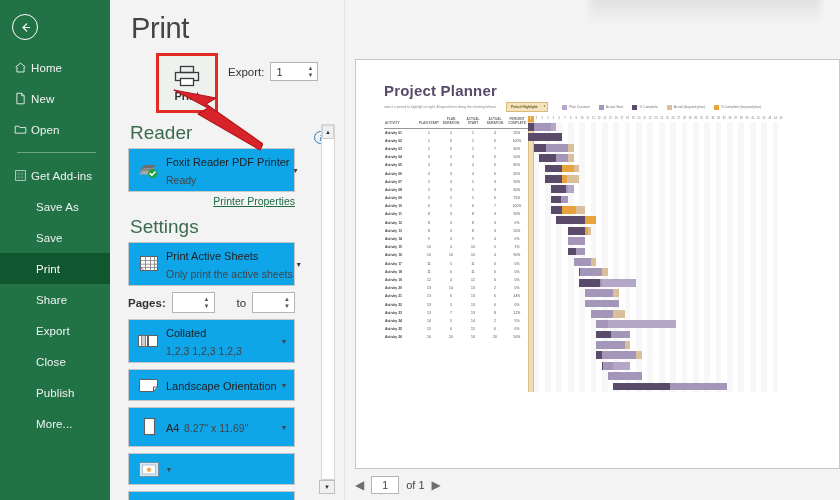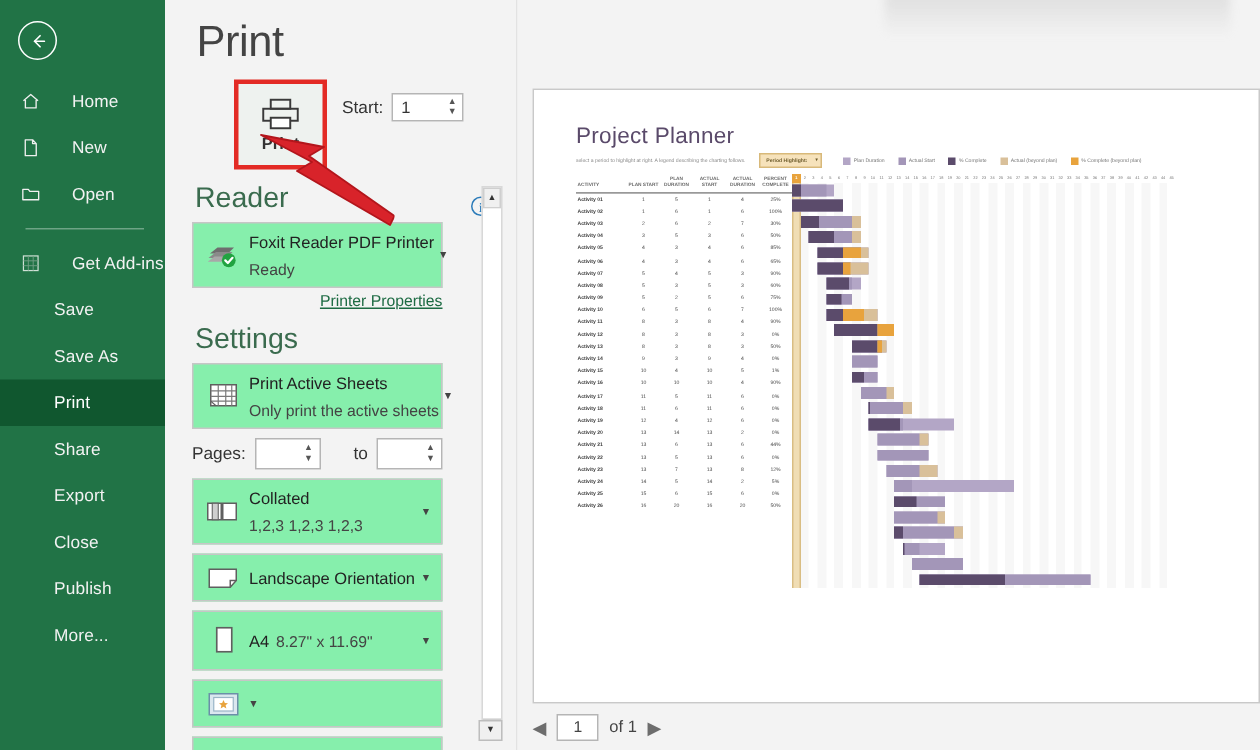--- a/index.html
+++ b/index.html
@@ -19,21 +19,21 @@
   }
   .back-btn {
     width: 26px; height: 26px; margin: 8px 0 12px 12px;
     border: 1.6px solid #ffffff; border-radius: 50%;
     display: flex; align-items: center; justify-content: center;
     font-size: 13px; line-height: 1; color: #fff;
   }
   .side-item {
     height: 31px; display: flex; align-items: center;
     padding-left: 13px; font-size: 11.5px; color: #f2f2f2;
-    gap: 21px; letter-spacing: .1px;
+    gap: 4px; letter-spacing: .1px;
   }
   .side-item.active { background: #10572f; color:#fff; }
   .side-item .ico {
     width: 14px; height: 14px; flex: 0 0 14px;
     display: inline-flex; align-items: center; justify-content: center;
   }
   .side-item .ico svg { display:block; }
   .side-item.noicon { padding-left: 36px; }
   .side-sep {
     height: 1px; background: rgba(255,255,255,.35);
@@ -75,35 +75,35 @@
     margin: 9px 0 4px 2px;
   }
   .printer-head { display:flex; align-items:flex-end; justify-content:space-between; }
   .info-i {
     width: 13px; height: 13px; border: 1px solid #2b7bb9; border-radius: 50%;
     color: #2b7bb9; font-size: 9px; display:flex; align-items:center;
     justify-content:center; font-family: "Liberation Serif", serif;
     margin-bottom: 4px; margin-right: 8px;
   }
   .combo {
-    width: 167px; min-height: 40px; background: #86efac; border: 1px solid #c6c6c6;
+    width: 167px; min-height: 40px; background: #0ea5e9; border: 1px solid #c6c6c6;
     display: flex; align-items: center; padding: 3px 4px 3px 5px; margin-bottom: 6px;
     position: relative;
   }
   .combo .cico { width: 29px; flex: 0 0 29px; display:flex; align-items:center; justify-content:center; }
   .combo .ctext { flex: 1; padding-left: 3px; }
   .combo .l1 { font-size: 11px; color: #222; line-height: 14px; white-space: nowrap; overflow:hidden; }
   .combo .l2 { font-size: 10.5px; color: #444; line-height: 14px; white-space: nowrap; overflow:hidden;}
   .combo .caret { width: 12px; flex: 0 0 12px; font-size: 7px; color: #444; text-align:center; }
   .printer-props {
     width: 167px; text-align: right; font-size: 10.5px; color: #1d6b43;
     text-decoration: underline; margin: -3px 0 4px 0;
   }
   .pages-row { display: flex; align-items: center; gap: 6px; margin: 2px 0 6px 0; width:167px;}
-  .pages-row .lbl { font-size: 11.5px; color:#333; }
+  .pages-row .lbl { font-size: 11.5px; color:#333;font-weight:bold; }
   .pages-box { width: 55px; height: 21px; border: 1px solid #b5b5b5; background:#fff; display:flex; }
   .pages-box .arrows { width: 12px; display:flex; flex-direction:column; justify-content:center;
     align-items:center; color:#555; font-size:6px; line-height:7px; margin-left:auto; padding-right:2px;}
   .to { font-size: 11.5px; color: #333; padding-left: 16px; }
 
   
   .set-scroll {
     position: absolute; right: 10px; top: 124px; width: 14px; height: 370px;
     background: #f0f0f0; border: 1px solid #d8d8d8;
     display: flex; flex-direction: column; justify-content: space-between;
@@ -126,21 +126,21 @@
   .preview {
     flex: 1; height: 500px; background: #f3f3f3; position: relative;
     display: flex; flex-direction: column; align-items: center;
   }
   .paper {
     position: absolute; left: 10px; top: 59px; right: 0px; height: 410px;
     background: #fff; border: 1px solid #c9c9c9;
     overflow: hidden;
   }
   .doc-title {
-    font-size: 15px; color: #5a4a6a; font-weight: 400;
+    font-size: 15px; color: #5a4a6a; font-weight: 700;
     margin: 22px 0 2px 28px; letter-spacing: .2px;
   }
   .doc-sub {
     display:flex; align-items:center; gap: 6px; margin-left: 28px; margin-top: 3px;
     font-size: 3.4px; color: #8a8a8a; white-space: nowrap;
   }
   .period-pill {
     background: #f6e2bb; border: 1px solid #d8b97a; color: #6b5a2a;
     font-size: 3.4px; padding: 2px 9px 2px 4px; font-weight: 700;
     position: relative; margin-left: 3px;
@@ -246,24 +246,24 @@
       <span class="ico">
         <svg width="13" height="13" viewBox="0 0 16 16">
             <rect x="2" y="2" width="12" height="12" fill="none" stroke="#cfe0d6" stroke-width="1"></rect>
             <path d="M2 6 H14 M2 10 H14 M6 2 V14 M10 2 V14" stroke="#6e9c82" stroke-width=".8"></path>
           </svg>
       </span>
       <span>Get Add-ins</span>
     </div>
 
     <div class="side-item noicon">
+      <span>Save As</span>
+    </div>
+    <div class="side-item noicon">
       <span>Save</span>
-    </div>
-    <div class="side-item noicon">
-      <span>Save As</span>
     </div>
     <div class="side-item noicon active">
       <span>Print</span>
     </div>
     <div class="side-item noicon">
       <span>Share</span>
     </div>
     <div class="side-item noicon">
       <span>Export</span>
     </div>
@@ -285,21 +285,21 @@
       <div class="print-btn">
         <svg width="26" height="22" viewBox="0 0 26 22">
           <rect x="6.5" y="1.5" width="13" height="6" fill="none" stroke="#3a3a3a" stroke-width="1.3"></rect>
           <rect x="1.5" y="7.5" width="23" height="8" fill="none" stroke="#3a3a3a" stroke-width="1.3"></rect>
           <rect x="6.5" y="13.5" width="13" height="7" fill="#fff" stroke="#3a3a3a" stroke-width="1.3"></rect>
         </svg>
         <span class="plabel">Print</span>
       </div>
 
       <div class="copies-wrap">
-        <span class="copies-label">Start:</span>
+        <span class="copies-label">Export:</span>
         <div class="spin">
           <span class="val">1</span>
           <span class="arrows">▲<br>▼</span>
         </div>
       </div>
     </div>
 
     <div class="printer-head">
       <h2 class="sect-title">Reader</h2>
       <span class="info-i">i</span>

